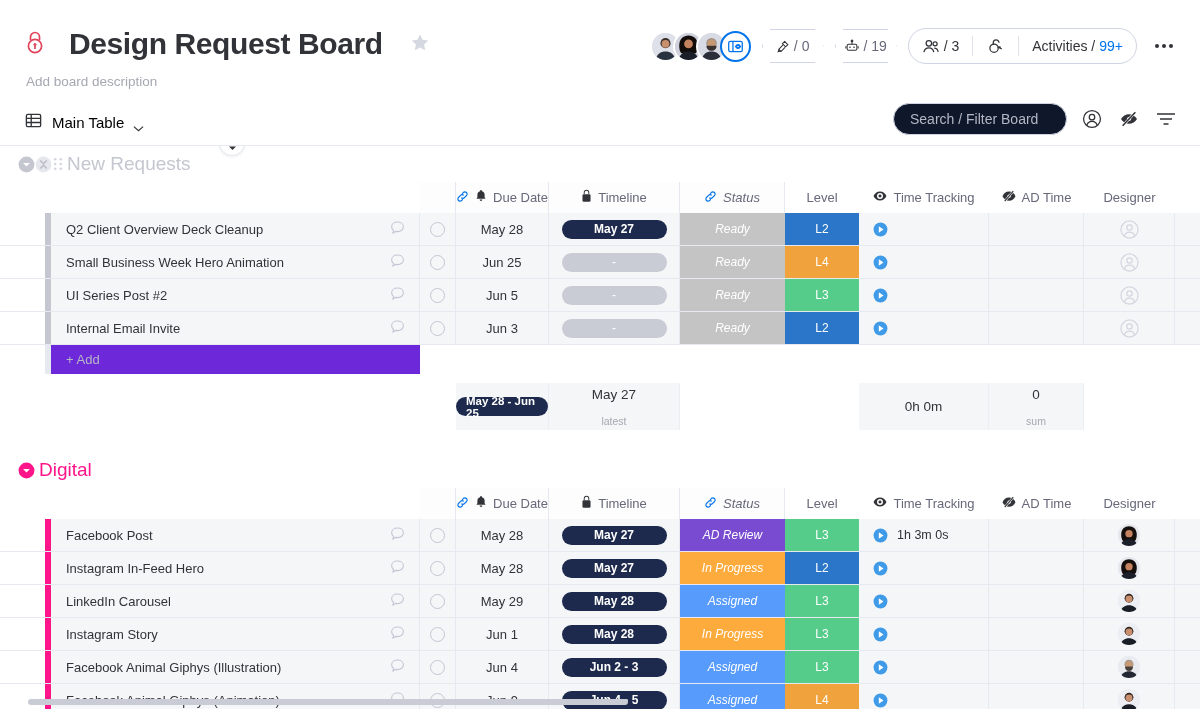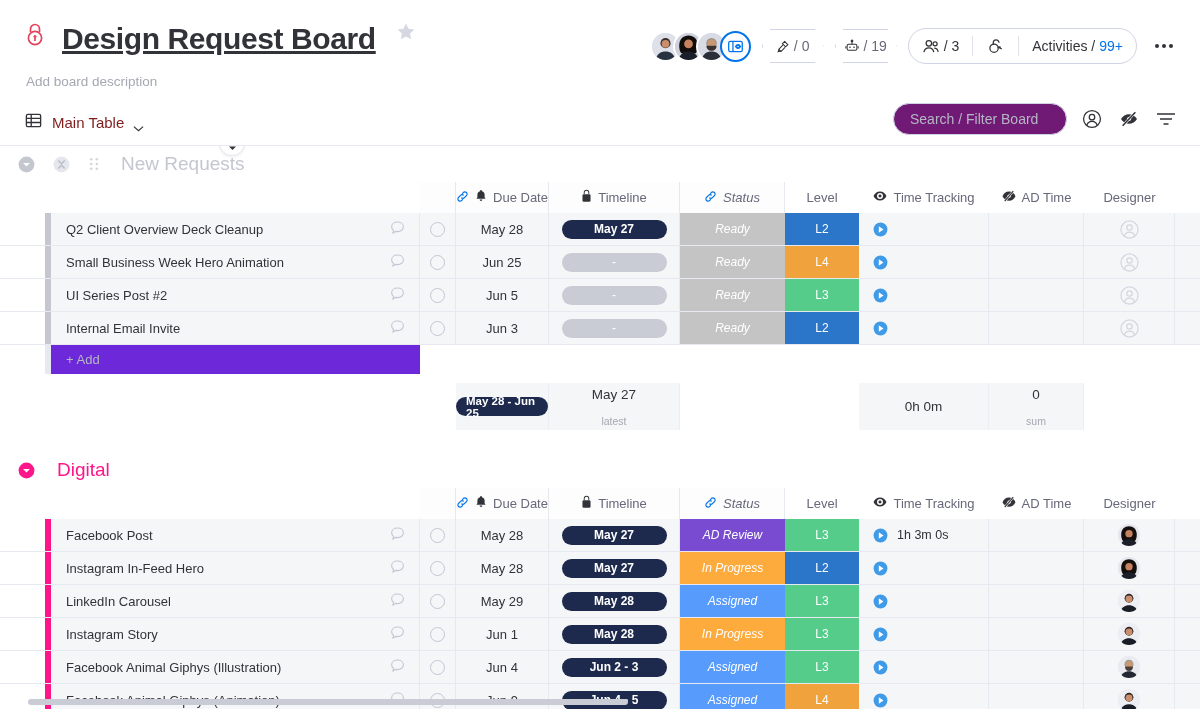--- a/index.html
+++ b/index.html
@@ -7,21 +7,21 @@
     width: 1200px; height: 713px;
     background: #ffffff;
     font-family: "Liberation Sans", sans-serif;
     color: #323338;
     overflow: hidden;
   }
   body { position: relative; }
 
   
   .board-header { padding: 22px 24px 0 24px; position: relative; }
-  .title-row { display: flex; gap: 16px; height: 42px; text-decoration: underline; }
+  .title-row { display: flex; align-items: center; gap: 23px; height: 42px; }
   .lock-icon { width: 22px; height: 26px; flex: none; display: block; }
   .board-title {
     font-size: 30px; font-weight: bold; letter-spacing: -0.4px;
     color: #323338; line-height: 1.1; white-space: nowrap;
   }
   .star-icon { width: 20px; height: 20px; display: block; margin-left: 4px; }
   .board-desc {
     font-size: 13.5px; color: #a5a8b0; margin-top: 10px; margin-left: 2px;
   }
 
@@ -68,54 +68,54 @@
     justify-content: center; gap: 3px; margin-left: 2px;
   }
   .dots-menu i { width: 4px; height: 4px; border-radius: 50%; background: #323338; display:block; }
 
   
   .view-bar {
     display: flex; align-items: center; height: 46px;
     padding: 0 24px; margin-top: 10px; position: relative;
   }
   .view-tab { display: flex; align-items: center; gap: 9px; }
-  .view-tab-label { font-size: 15px; color: #7f1d1d; }
+  .view-tab-label { font-size: 15px; color: #000000; }
   .chev { width: 11px; height: 7px; display: block; }
 
   .toolbar-right {
     position: absolute; right: 22px; top: 4px;
     display: flex; align-items: center; gap: 13px;
   }
   .new-item-btn {
     display: flex; align-items: stretch; height: 32px;
     background: #0073ea; border-radius: 16px; overflow: hidden; color: #fff;
   }
   .new-item-main {
     display: flex; align-items: center; padding: 0 15px 0 18px;
     font-size: 14px; font-weight: bold; white-space: nowrap;
   }
   .new-item-split { width: 1px; background: rgba(255,255,255,.45); margin: 5px 0; }
   .new-item-arrow { display: flex; align-items: center; padding: 0 11px; }
   .search-box {
     width: 174px; height: 32px; border: 1px solid #d0d4e4; border-radius: 16px;
-    background: #701a75; font-size: 14px; color: #9699a6;
+    background: #0f172a; font-size: 14px; color: #9699a6;
     padding: 0 16px; outline: none; font-family: "Liberation Sans", sans-serif;
   }
   .search-box::placeholder { color: #b4b7c4; }
   .tb-icon { width: 24px; height: 24px; display: flex; align-items:center; justify-content:center; color: #323338; }
 
   .hr-sep { height: 1px; background: #e6e9ef; width: 100%; }
 
   
   .board-body { position: relative; height: 563px; overflow: hidden; }
 
   
   .group { position: relative; }
   .group-title-row {
-    display: flex; align-items: center; gap: 18px;
+    display: flex; align-items: center; gap: 0;
     height: 36px; padding-left: 18px;
   }
   .g-caret { width: 17px; height: 17px; flex: none; }
   .g-collapse { width: 17px; height: 17px; flex: none; }
   .g-drag { width: 10px; height: 14px; flex: none; margin-left: 1px; }
   .g-name { font-size: 19px; margin-left: 4px; white-space: nowrap; }
   .group.muted .g-name { color: #c5c7d0; }
   .group.pink .g-name { color: #ff158a; }
 
   .resize-handle {

